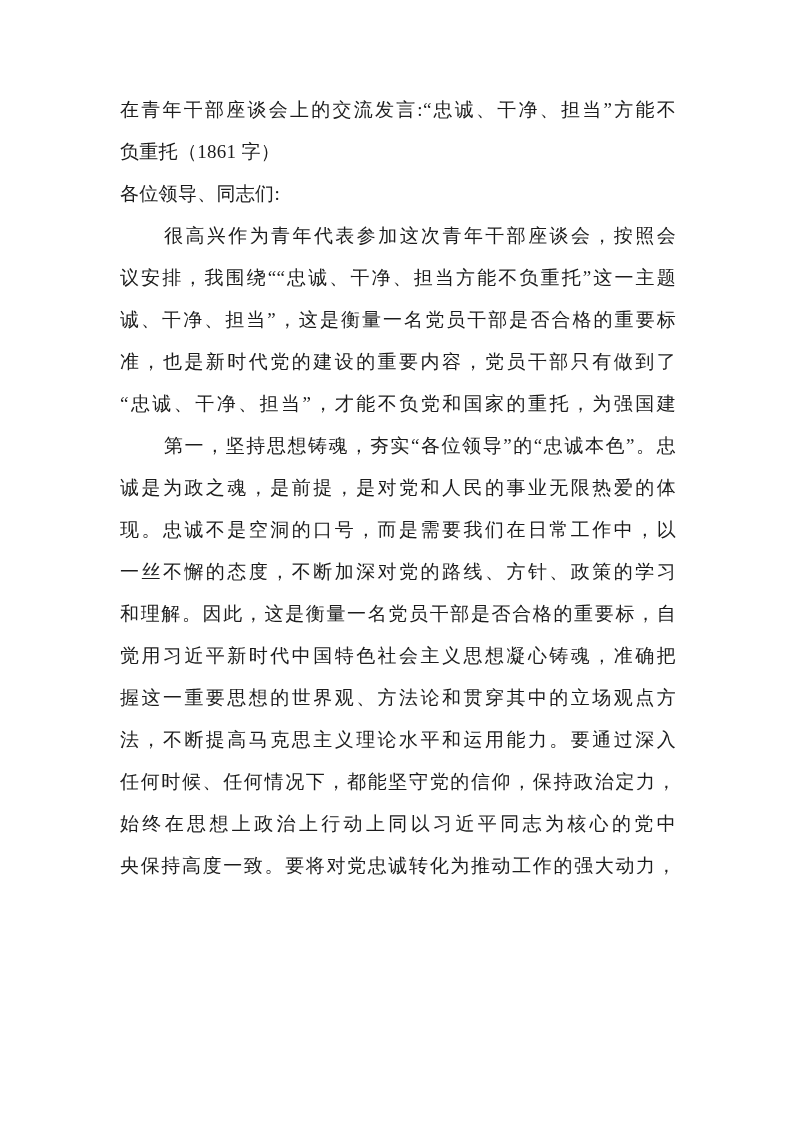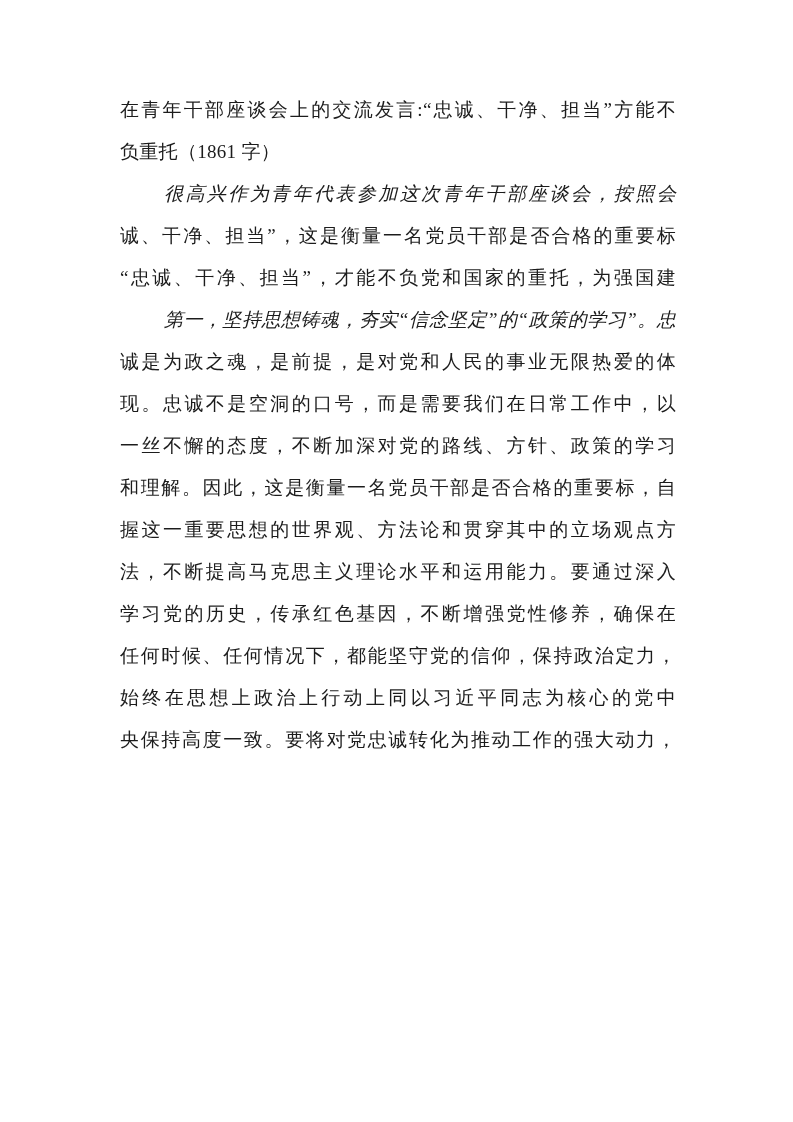--- a/index.html
+++ b/index.html
@@ -35,44 +35,48 @@
     text-align: justify;
     text-align-last: justify;
     overflow: visible;
   }
   .line-last {
     text-align: left;
     text-align-last: left;
   }
   .line-indent {
     text-indent: 44px;
-    font-style: italic;
   }
 </style>
 </head>
 <body>
 
 <div class="page">
   <div class="text-block">
     <div class="para">
         <div class="line">在青年干部座谈会上的交流发言:“忠诚、干净、担当”方能不</div>
         <div class="line line-last">负重托（1861 字）</div>
       </div>
     <div class="para">
+        <div class="line line-last">各位领导、同志们:</div>
+      </div>
+    <div class="para">
         <div class="line line-indent">很高兴作为青年代表参加这次青年干部座谈会，按照会</div>
+        <div class="line">议安排，我围绕““忠诚、干净、担当方能不负重托”这一主题</div>
         <div class="line">诚、干净、担当”，这是衡量一名党员干部是否合格的重要标</div>
+        <div class="line">准，也是新时代党的建设的重要内容，党员干部只有做到了</div>
         <div class="line">“忠诚、干净、担当”，才能不负党和国家的重托，为强国建</div>
       </div>
     <div class="para">
-        <div class="line line-indent">第一，坚持思想铸魂，夯实“信念坚定”的“政策的学习”。忠</div>
+        <div class="line line-indent">第一，坚持思想铸魂，夯实“各位领导”的“忠诚本色”。忠</div>
         <div class="line">诚是为政之魂，是前提，是对党和人民的事业无限热爱的体</div>
         <div class="line">现。忠诚不是空洞的口号，而是需要我们在日常工作中，以</div>
         <div class="line">一丝不懈的态度，不断加深对党的路线、方针、政策的学习</div>
         <div class="line">和理解。因此，这是衡量一名党员干部是否合格的重要标，自</div>
+        <div class="line">觉用习近平新时代中国特色社会主义思想凝心铸魂，准确把</div>
         <div class="line">握这一重要思想的世界观、方法论和贯穿其中的立场观点方</div>
         <div class="line">法，不断提高马克思主义理论水平和运用能力。要通过深入</div>
-        <div class="line">学习党的历史，传承红色基因，不断增强党性修养，确保在</div>
         <div class="line">任何时候、任何情况下，都能坚守党的信仰，保持政治定力，</div>
         <div class="line">始终在思想上政治上行动上同以习近平同志为核心的党中</div>
         <div class="line">央保持高度一致。要将对党忠诚转化为推动工作的强大动力，</div>
       </div>
   </div>
 </div>
 
 </body></html>

